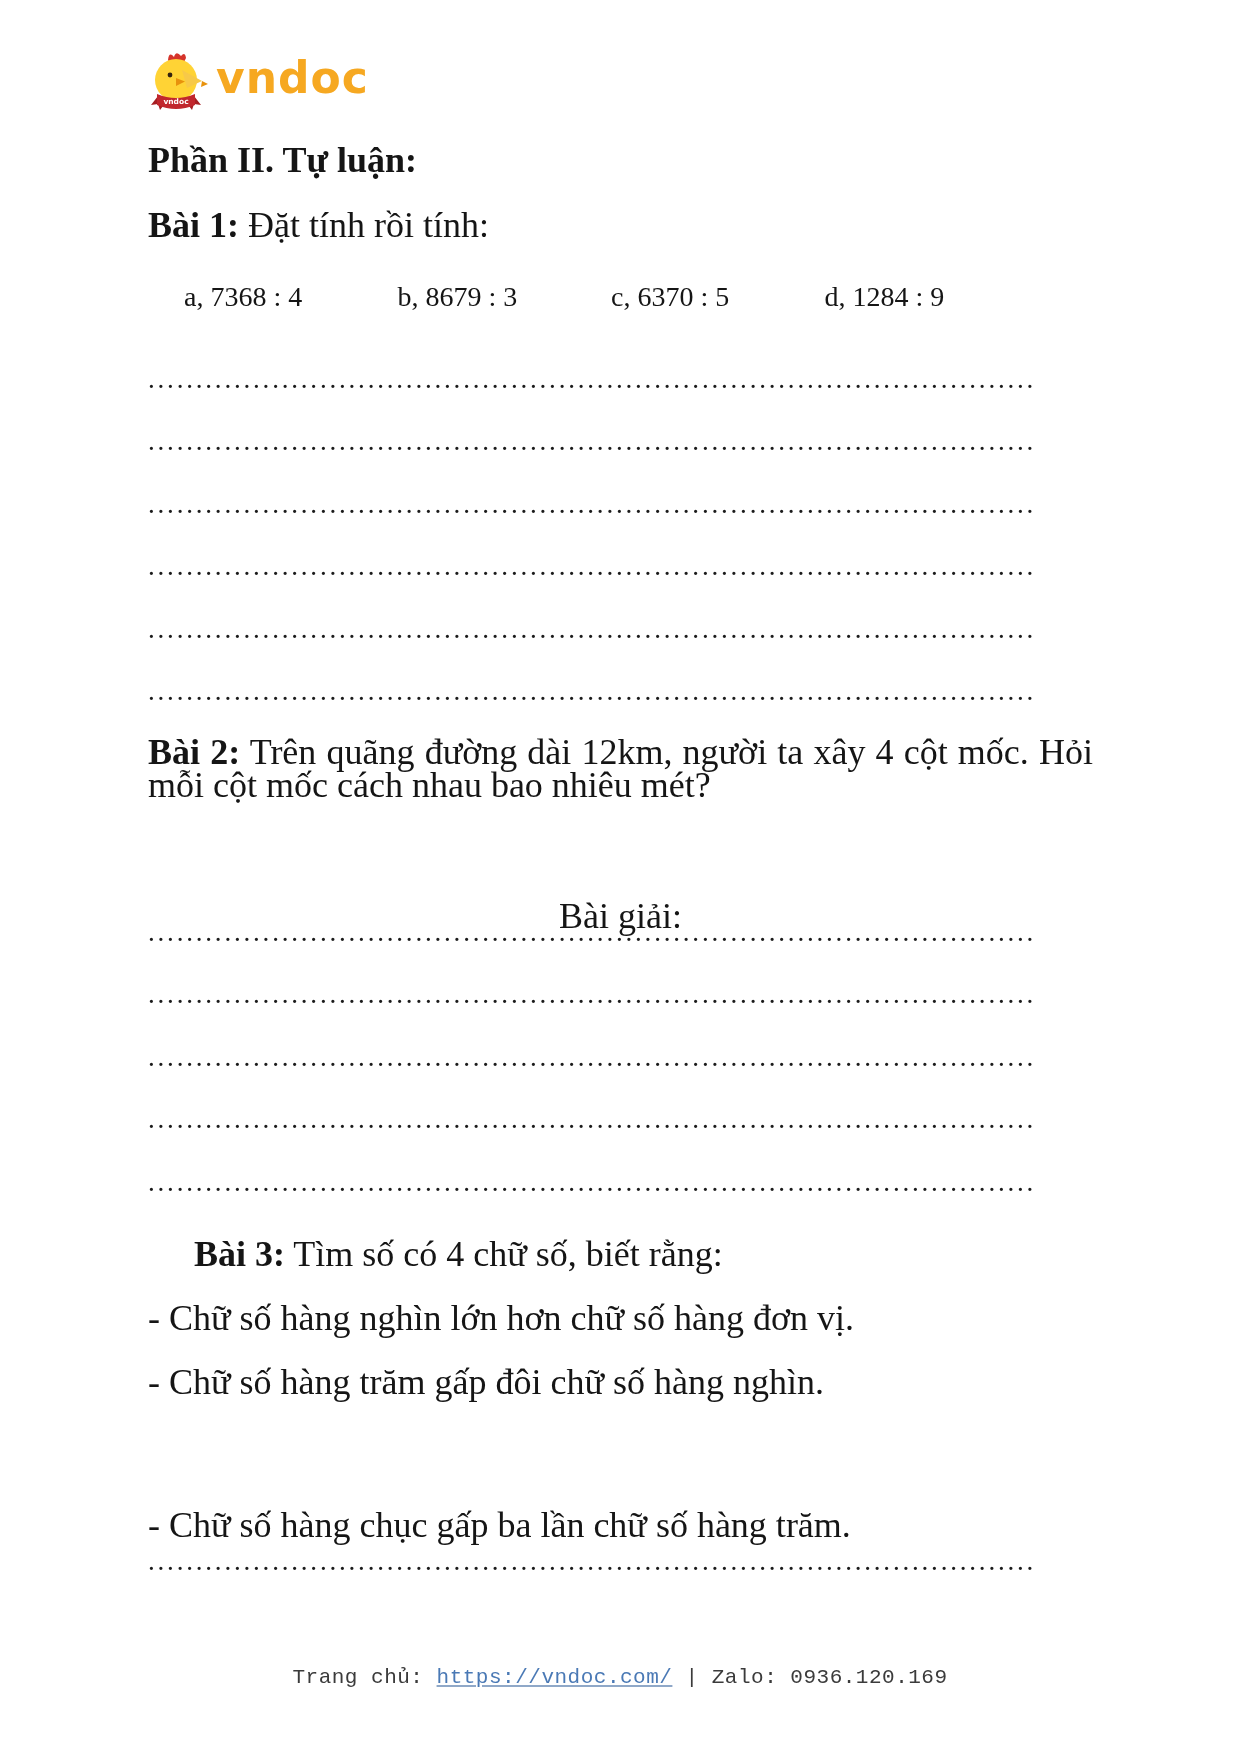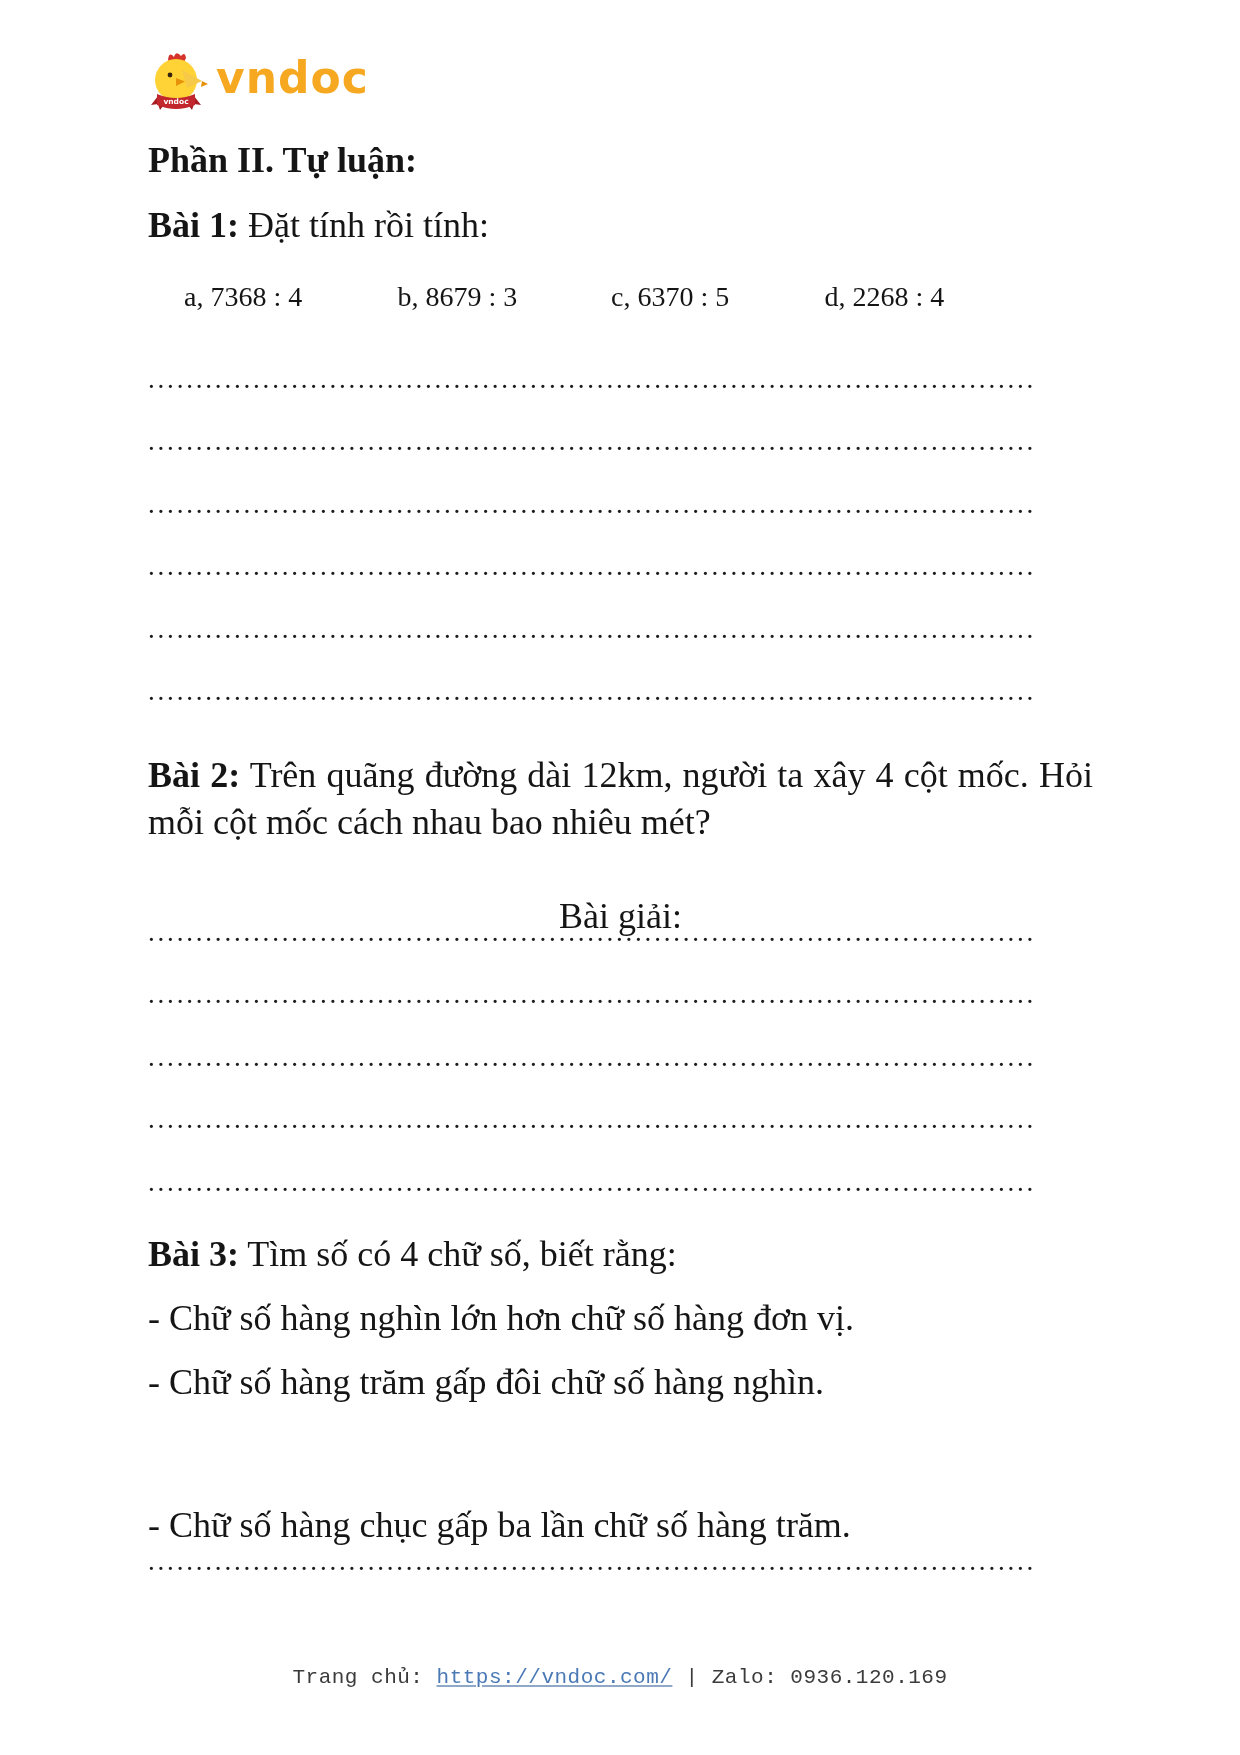--- a/index.html
+++ b/index.html
@@ -45,28 +45,27 @@
     width: 890px;
     display: grid;
     grid-template-columns: repeat(4, 1fr);
     padding-left: 36px;
     font-size: 28px;
   }
 
   .para {
     width: 945px;
     text-align: justify;
-    line-height: 47px;
-    margin-top: 16px;
+    line-height: 33px;
   }
   .bai2-para { top: 736px; }
   .center-line { width: 945px; text-align: center; }
   .bai-giai { top: 853px; margin-top: 39px; }
 
-  .bai3-head { top: 1230px; }
+  .bai3-head { top: 1230px; margin-left: 46px; }
   .cond1 { top: 1294px; }
   .cond2 { top: 1358px; }
   .cond3 { top: 1501px; }
   .giai { top: 1479px; font-weight: bold; }
 
   
   .dotgroup { width: 890px; }
   .dg1 { top: 330px; }
   .dg2 { top: 883px; }
   .dg3 { top: 1512px; }
@@ -130,21 +129,21 @@
   </div>
 
   <div class="abs doc-text section-title">Phần II. Tự luận:</div>
 
   <div class="abs doc-text bai1-head"><span class="bold">Bài 1:</span><span> Đặt tính rồi tính:</span></div>
 
   <div class="abs problems">
     <span>a, 7368 : 4</span>
     <span>b, 8679 : 3</span>
     <span>c, 6370 : 5</span>
-    <span>d, 2268 : 4</span>
+    <span>d, 1284 : 9</span>
   </div>
 
   <div class="abs dotgroup dg1">
     <div class="dotline">
         <span>..................................................................................................................................</span>
       </div>
     <div class="dotline">
         <span>..................................................................................................................................</span>
       </div>
     <div class="dotline">

